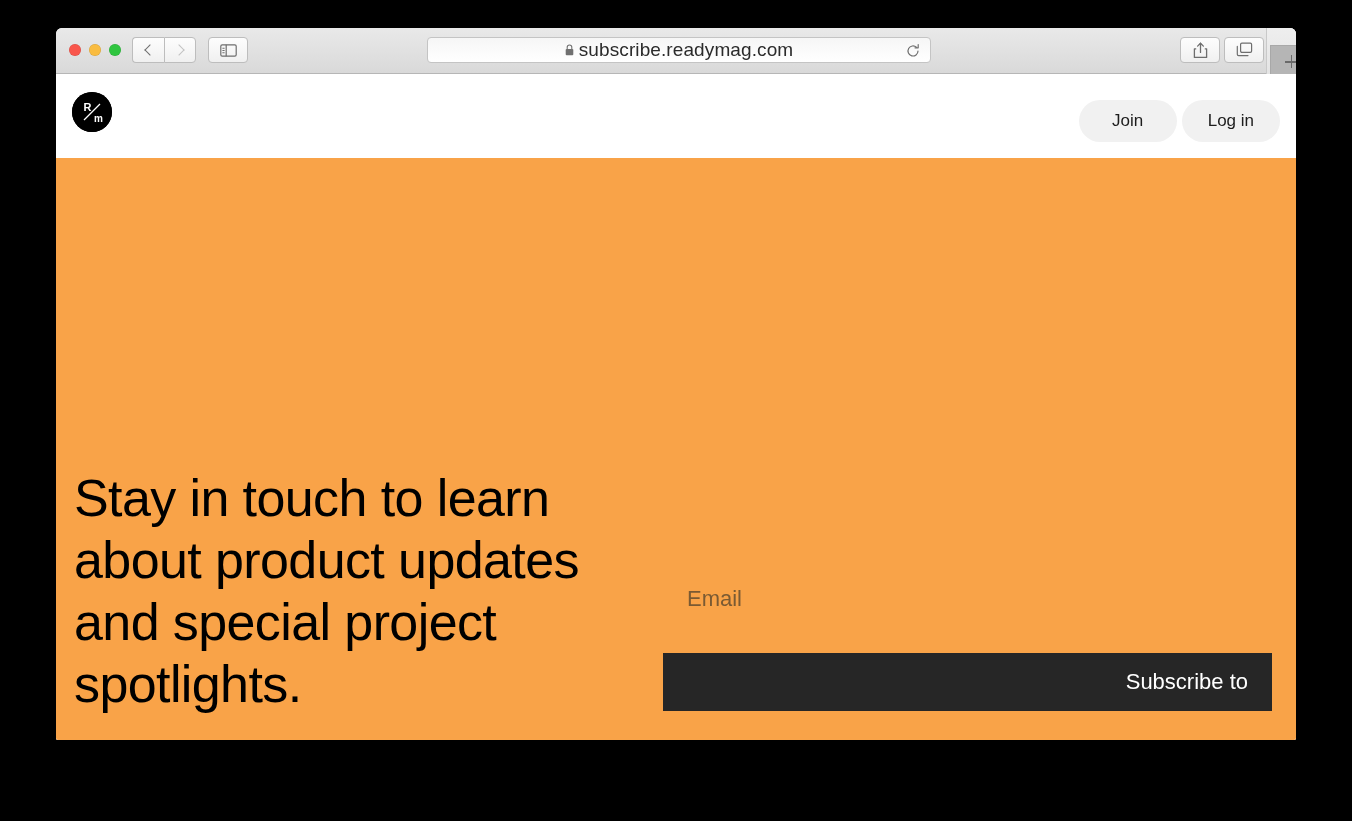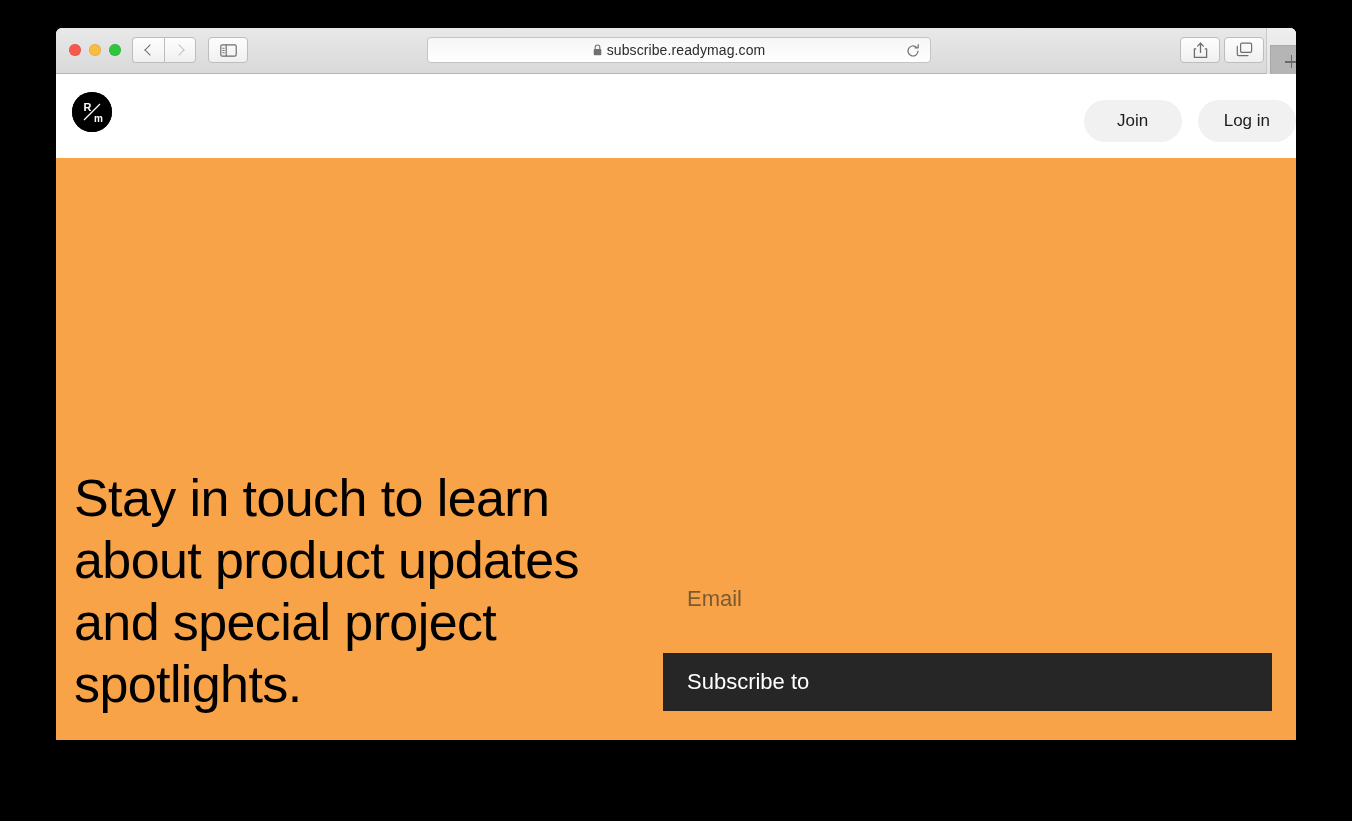--- a/index.html
+++ b/index.html
@@ -82,21 +82,21 @@
     background: linear-gradient(to bottom, #f6f6f6 0%, #fbfbfb 55%, #ffffff 100%);
     border: 1px solid #c4c4c4;
     border-radius: 4px;
     display: flex;
     align-items: center;
     justify-content: center;
   }
   #url-text-wrap { display: flex; align-items: center; gap: 5px; }
   #lock-icon { display: block; }
   #url-text {
-    font-size: 14px;
+    font-size: 19px;
     color: #2b2b2b;
     letter-spacing: .1px;
   }
   #reload-button {
     position: absolute;
     right: 9px;
     top: 5px;
     width: 16px; height: 16px;
   }
 
@@ -167,24 +167,24 @@
   .nav-link {
     font-size: 17px;
     color: #1d1d1d;
     letter-spacing: .1px;
     cursor: pointer;
     white-space: nowrap;
   }
 
   #auth-buttons {
     position: absolute;
-    right: 0;
+    right: 16px;
     top: 26px;
     display: flex;
-    gap: 16px;
+    gap: 5px;
   }
   .pill {
     height: 42px;
     min-width: 98px;
     padding: 0 26px;
     border: none;
     border-radius: 21px;
     background: #f1f1f1;
     color: #1d1d1d;
     font-size: 17px;
@@ -239,21 +239,21 @@
   #subscribe-button {
     display: block;
     width: 100%;
     height: 58px;
     margin-top: 25px;
     background: #262626;
     border: none;
     color: #ffffff;
     font-size: 22px;
     font-family: "Liberation Sans", sans-serif;
-    text-align: left;
+    text-align: right;
     padding: 0 24px;
     cursor: pointer;
   }
 </style>
 </head>
 <body>
 
 <div id="browser-window">
 
   <div id="browser-toolbar">

